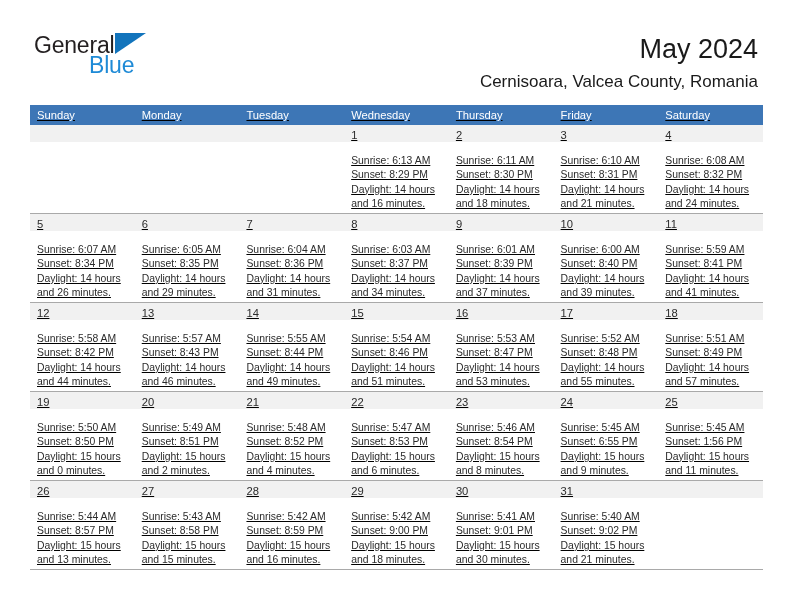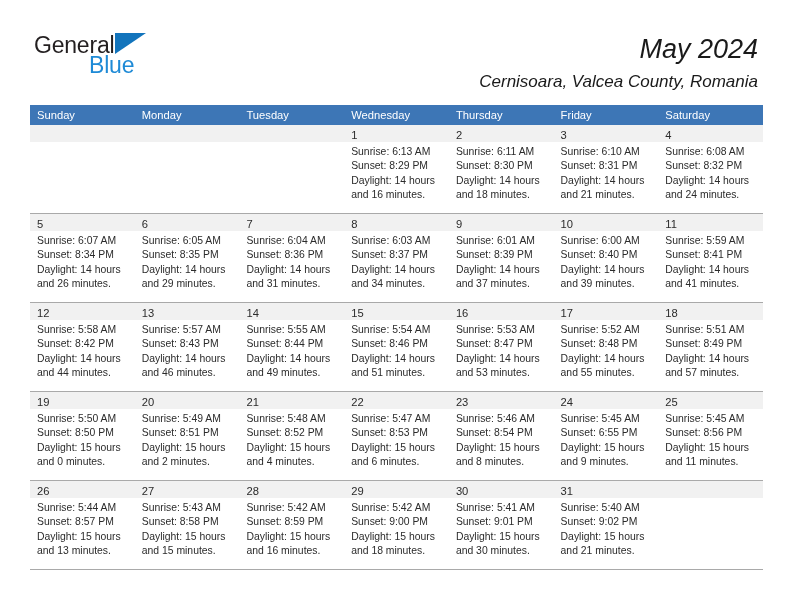--- a/index.html
+++ b/index.html
@@ -68,21 +68,20 @@
     font-size: 23px;
     letter-spacing: -0.2px;
     color: #1e8ad6;
   }
 
   .title-wrap {
     position: absolute;
     right: 0;
     top: 0;
     text-align: right;
-    font-style: italic;
   }
   .cal-title {
     font-size: 27px;
     color: #1a1a1a;
     line-height: 34px;
     white-space: nowrap;
   }
   .cal-subtitle {
     margin-top: 7px;
     font-size: 17px;
@@ -90,20 +89,21 @@
     line-height: 17px;
     white-space: nowrap;
   }
 
   
   .calendar {
     position: absolute;
     left: 30px;
     top: 105px;
     width: 733px;
+    text-decoration: underline;
   }
   .dow-row {
     display: flex;
     background: #3d76b6;
     height: 20px;
   }
   .dow-cell {
     flex: 1 1 0;
     box-sizing: border-box;
     padding-left: 7px;
@@ -134,21 +134,21 @@
     background: #f1f1f1;
     box-sizing: border-box;
     padding-left: 7px;
   }
   .day-num {
     font-size: 11.2px;
     line-height: 17px;
     color: #2b2b2b;
   }
   .day-body {
-    padding: 3px 6px 0 7px;
+    padding: 12px 6px 0 7px;
   }
   .day-line {
     font-size: 10.4px;
     line-height: 14.4px;
     color: #2b2b2b;
     white-space: nowrap;
   }
   .day-cell.empty .day-band { background: #f1f1f1; }
 </style>
 </head>
@@ -417,21 +417,21 @@
               <div class="day-line">Sunrise: 5:45 AM</div>
               <div class="day-line">Sunset: 6:55 PM</div>
               <div class="day-line">Daylight: 15 hours</div>
               <div class="day-line">and 9 minutes.</div>
             </div>
           </div>
           <div class="day-cell">
             <div class="day-band"><span class="day-num">25</span></div>
             <div class="day-body">
               <div class="day-line">Sunrise: 5:45 AM</div>
-              <div class="day-line">Sunset: 8:56 PM</div>
+              <div class="day-line">Sunset: 1:56 PM</div>
               <div class="day-line">Daylight: 15 hours</div>
               <div class="day-line">and 11 minutes.</div>
             </div>
           </div>
         </div>
         <div class="week-row">
           <div class="day-cell">
             <div class="day-band"><span class="day-num">26</span></div>
             <div class="day-body">
               <div class="day-line">Sunrise: 5:44 AM</div>

